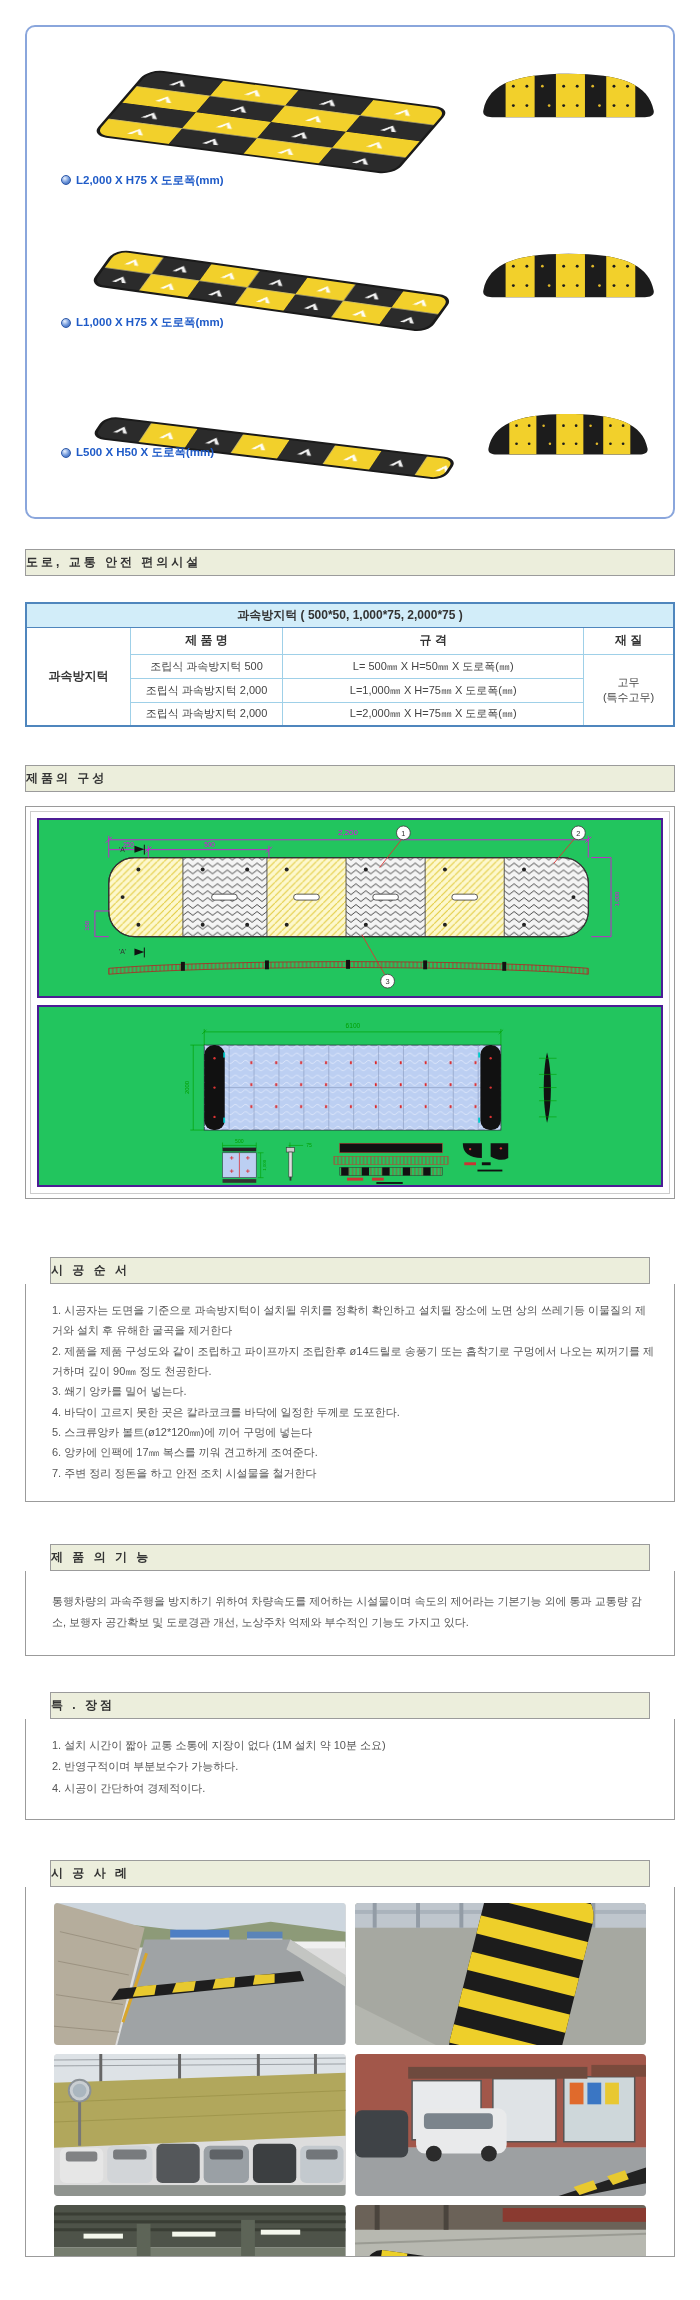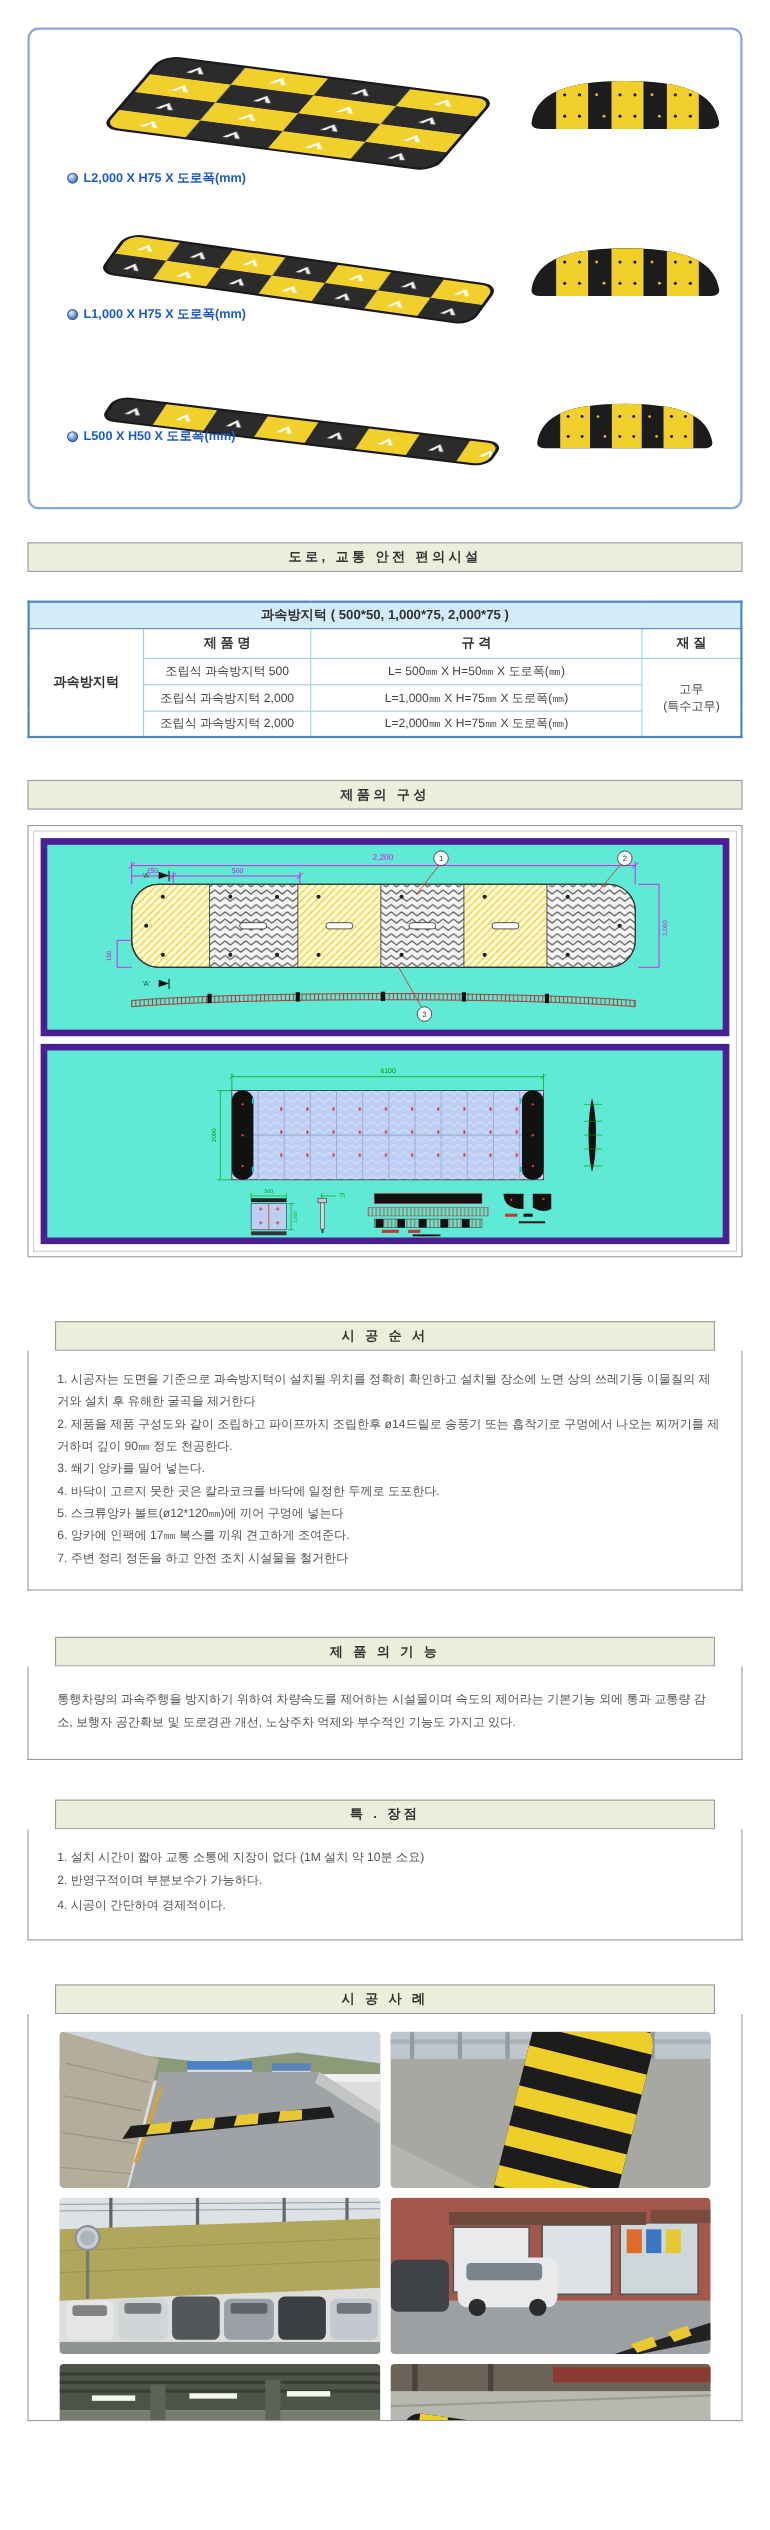--- a/index.html
+++ b/index.html
@@ -1,49 +1,49 @@
 <!DOCTYPE html>
 <html><head>
 <meta charset="utf-8">
 <style>
   * { margin:0; padding:0; box-sizing:border-box; }
   body { width:700px; background:#ffffff; font-family:"Liberation Sans","DejaVu Sans",sans-serif; color:#444; }
   .page { width:700px; padding-bottom:14px; }
 
   
-  .panel-products { margin:25px 25px 0; height:438px; border:2px solid #8aa6dc; border-radius:10px;
+  .panel-products { margin:25px 25px 0; height:494px; border:2px solid #8aa6dc; border-radius:10px;
                     background:#fff; display:flex; flex-direction:column; padding:8px 6px 6px 8px; }
   .prod-row { flex:1; display:flex; position:relative; }
   .prod-left { width:438px; position:relative; display:flex; align-items:flex-end; }
   .prod-right { width:190px; display:flex; align-items:center; justify-content:center; }
   .prod-right.r1 { align-items:flex-start; padding-top:28px; }
   .prod-label { position:absolute; left:26px; display:flex; align-items:center; gap:5px;
                 color:#1f5bc8; font-size:11.5px; font-weight:bold; white-space:nowrap; }
   .bullet { width:10px; height:10px; border-radius:50%;
             background:radial-gradient(circle at 35% 30%, #e8f1ff, #6a93d8 55%, #2c57a8);
             border:1px solid #2c57a8; display:inline-block; }
 
   
   .sec-head { margin:0 25px; height:27px; line-height:25px; background:#eceedc; border:1px solid #9b9b9b;
-              text-align:center; font-size:12px; font-weight:bold; letter-spacing:3px; color:#333; }
+              text-align:left; font-size:12px; font-weight:bold; letter-spacing:3px; color:#333; }
   .gap30 { height:30px; } .gap26 { height:26px; } .gap38 { height:38px; } .gap14 { height:14px; }
   .gap58 { height:58px; } .gap42 { height:42px; } .gap36 { height:36px; } .gap40 { height:40px; }
 
   
   table.spec { width:650px; margin:0 25px; border-collapse:collapse; border:2px solid #4f86bd;
                font-size:11px; color:#444; table-layout:fixed; }
   table.spec td { border:1px solid #9fd0e8; text-align:center; vertical-align:middle; height:24px; background:#fff; }
   table.spec td.title { background:#d2edf9; font-weight:bold; font-size:12px; color:#333; height:24px; border-bottom:1px solid #4f86bd; }
   table.spec td.colhead { font-weight:bold; font-size:12px; color:#333; height:27px; }
   table.spec td.rowhead { font-weight:bold; font-size:12px; color:#333; }
 
   
   .panel-draw { margin:0 25px; border:1px solid #9a9a9a; background:#fff; padding:4px; }
   .panel-draw .inner { border:1px solid #cccccc; padding:6px; }
-  .sub-draw { border:6px solid #4c1d95; background:#5eead4; }
+  .sub-draw { border:2px solid #4c1d95; background:#22c55e; }
   .sub-a { height:180px; margin-bottom:7px; }
   .sub-b { height:182px; }
   .sub-draw svg { display:block; width:100%; height:100%; }
 
   
   .box { margin:0 25px; }
   .box-body { border:1px solid #9b9b9b; border-top:none; background:#fff; font-size:11px; color:#555; }
   .steps-body { padding:16px 18px 18px 26px; line-height:1.85; }
   .func-body { padding:20px 22px 22px 26px; line-height:1.9; }
   .adv-body { padding:16px 18px 20px 26px; line-height:1.95; }

